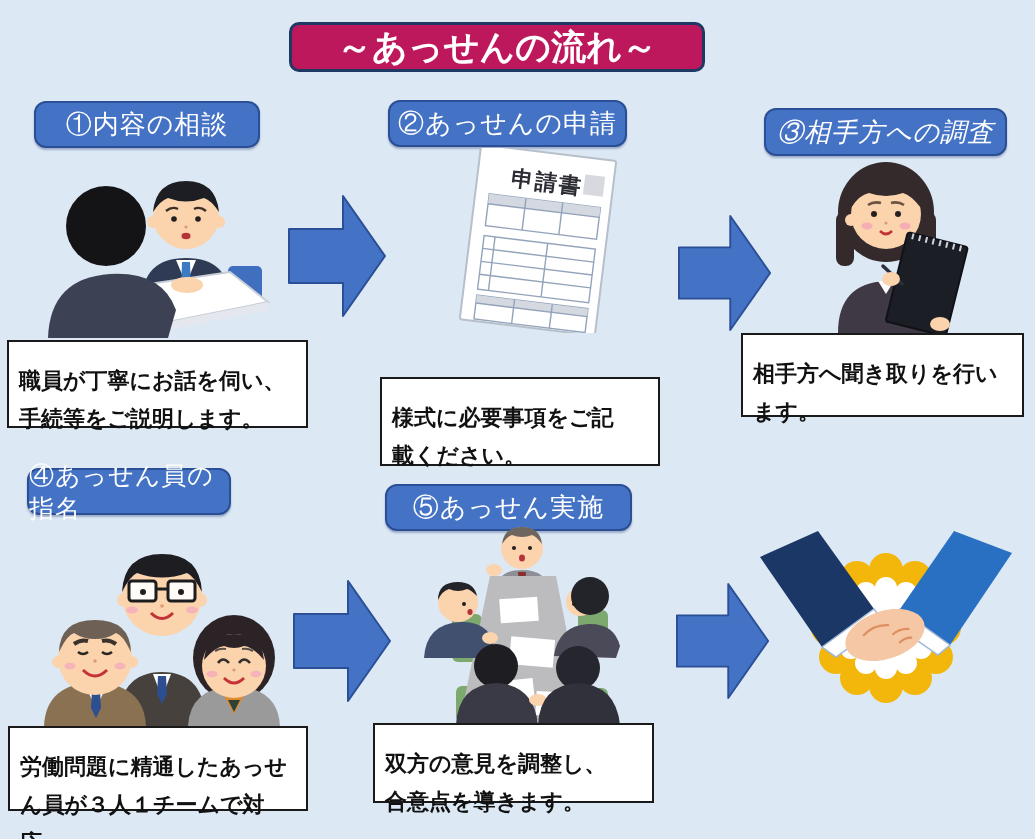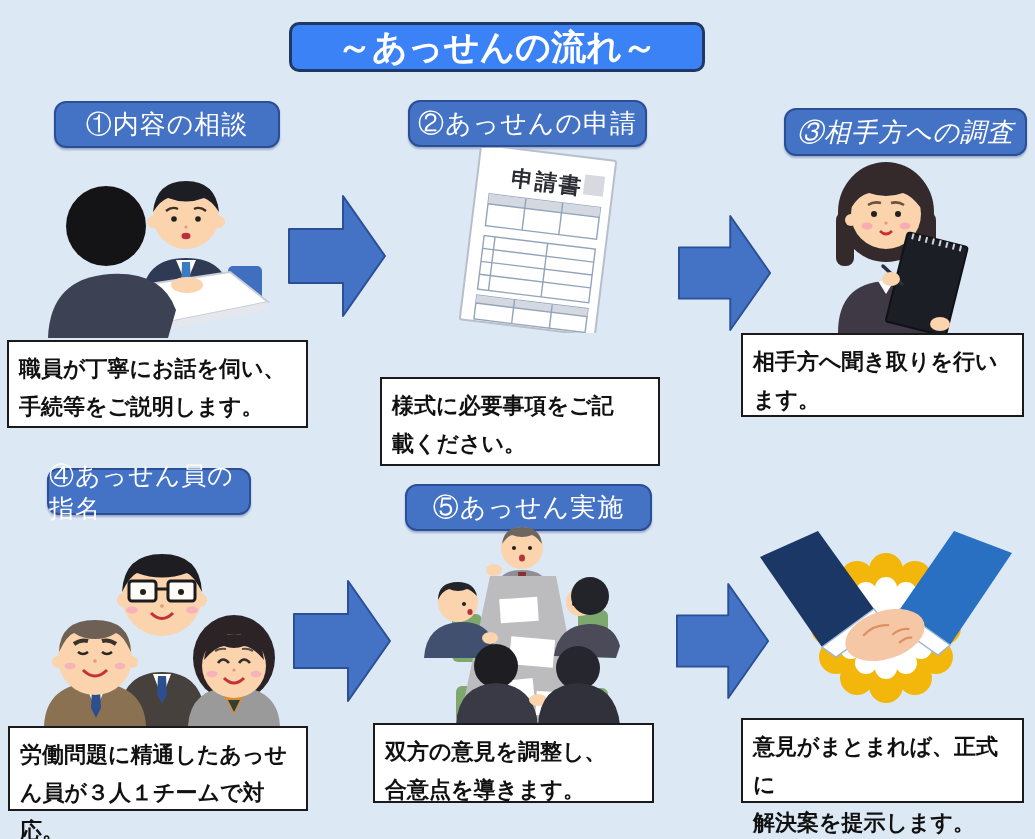--- a/index.html
+++ b/index.html
@@ -1,34 +1,34 @@
 <!DOCTYPE html>
 <html><head>
 <meta charset="utf-8">
 <style>
   html,body{margin:0;padding:0;}
   body{font-family:"Liberation Sans",sans-serif;}
   #canvas{position:relative;width:1035px;height:839px;background:#dce8f4;overflow:hidden;}
   .abs{position:absolute;}
   .title-banner{
-    background:#3b82f6;border:3px solid #1f3864;border-radius:10px;
+    background:#be185d;border:3px solid #1f3864;border-radius:10px;
     display:flex;align-items:center;justify-content:center;
     color:#fff;font-family:"Liberation Serif",serif;font-size:35px;font-weight:600;
     box-sizing:border-box;
   }
   .step-header{
     background:#4472c4;border:2px solid #2a4f96;border-radius:12px;
     display:flex;align-items:center;justify-content:center;
     color:#fff;font-size:26px;font-weight:500;letter-spacing:1px;
-    box-sizing:border-box;box-shadow:0 2px 2px rgba(47,63,119,0.35);margin-left:20px;
+    box-sizing:border-box;box-shadow:0 2px 2px rgba(47,63,119,0.35);
   }
   .desc-box{
     background:#fff;border:2px solid #1a1a1a;
     color:#111;font-size:22px;font-weight:bold;line-height:38px;
-    padding:8px 10px;white-space:pre-line;box-sizing:border-box;
+    padding:20px 10px;white-space:pre-line;box-sizing:border-box;
   }
   .illus svg{display:block;width:100%;height:100%;}
   .arrow svg{display:block;width:100%;height:100%;}
 </style>
 </head>
 <body>
 
 <div id="canvas">
 
   <div class="abs title-banner" style="left:289px;top:22px;width:416px;height:50px;">～あっせんの流れ～</div>
@@ -315,16 +315,14 @@
   <div class="abs arrow" style="left:676px;top:580px;width:95px;height:122px;">
     <svg viewBox="0 0 100 128">
         <polygon points="1,37 55,37 55,4 97,64 55,124 55,91 1,91" fill="#4472c4" stroke="#2a4f96" stroke-width="2" stroke-linejoin="round"></polygon>
       </svg>
   </div>
 
   <div class="abs desc-box" style="left:8px;top:726px;width:300px;height:85px;">労働問題に精通したあっせ
 ん員が３人１チームで対応。</div>
   <div class="abs desc-box" style="left:373px;top:723px;width:281px;height:80px;">双方の意見を調整し、
 合意点を導きます。</div>
-  <div class="abs desc-box" style="left:741px;top:718px;width:283px;height:85px;">意見がまとまれば、正式に
-解決案を提示します。</div>
 
 </div>
 
 </body></html>

